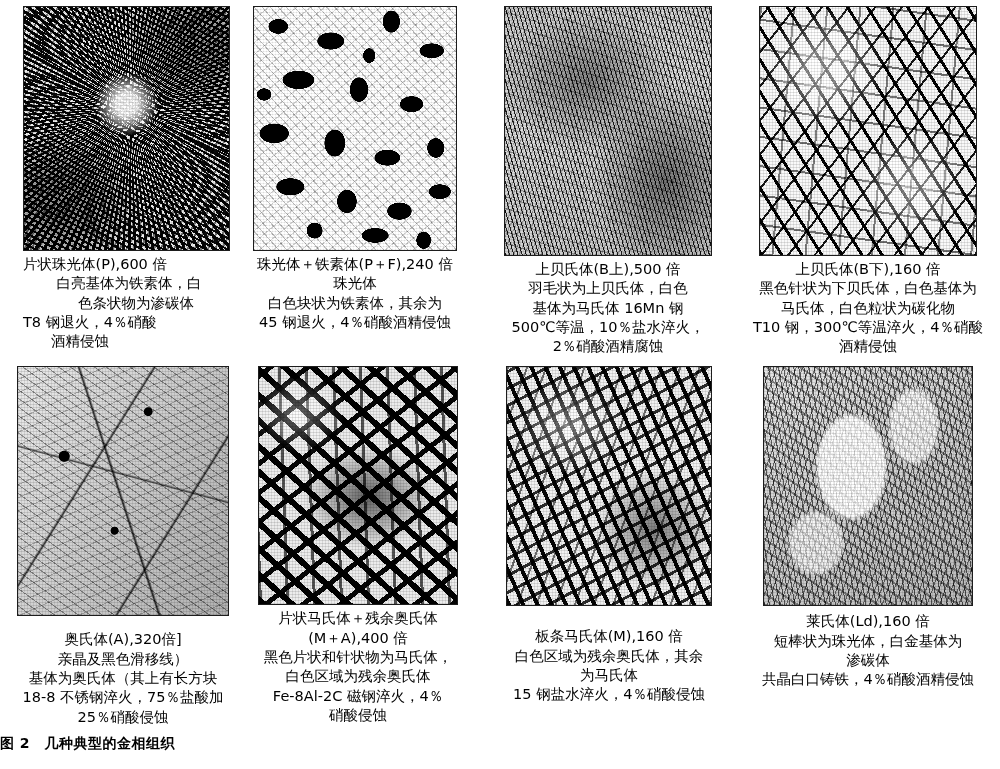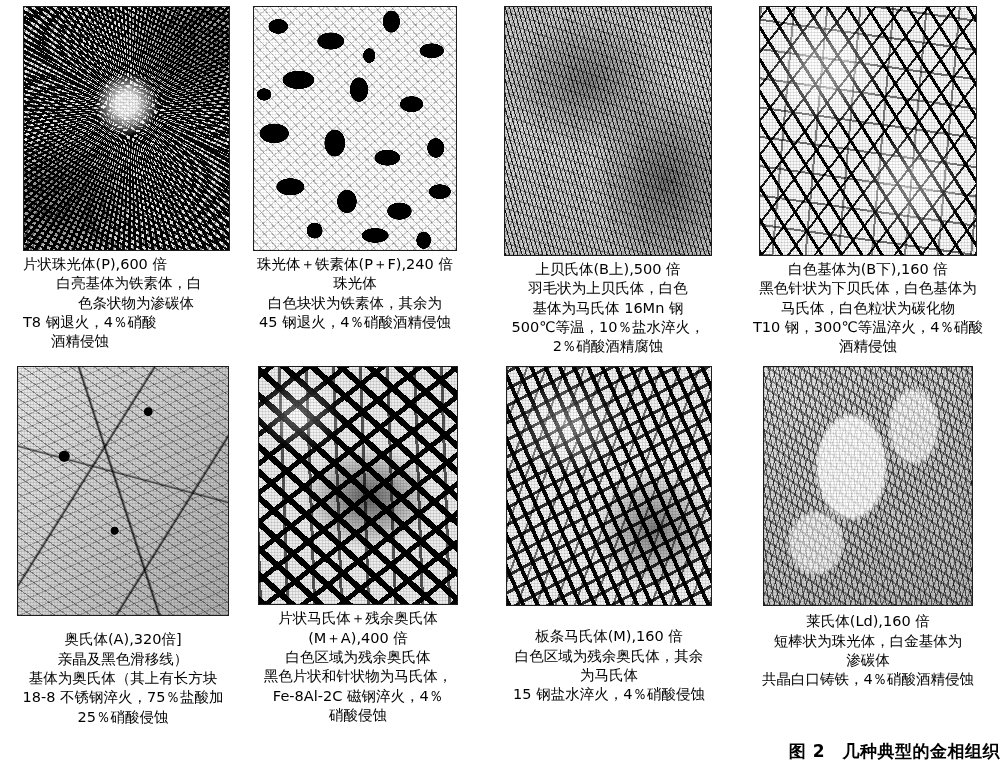--- a/index.html
+++ b/index.html
@@ -49,23 +49,23 @@
     display: block;
     white-space: nowrap;
   }
   .cap-title {
     font-weight: normal;
   }
   .figcaption {
     position: absolute;
     left: 0;
     right: 0;
-    bottom: 6px;
-    text-align: right;
-    font-size: 17px;
+    bottom: 16px;
+    text-align: left;
+    font-size: 14px;
     font-weight: bold;
     letter-spacing: 0.5px;
   }
 
   
   .tex {
     position: absolute;
     inset: 0;
   }
 
@@ -273,21 +273,21 @@
       </div>
     </div>
 
     <div class="cell" style="width:270px;padding-left:6px;">
       <div class="micrograph" style="width:216px;height:248px;">
         <div class="tex tex-d"></div>
         <div class="tex tex-d2"></div>
         <div class="tex tex-noise"></div>
       </div>
       <div class="caption">
-        <span class="cap-line cap-title">白色基体为(B下),160 倍</span>
+        <span class="cap-line cap-title">上贝氏体(B下),160 倍</span>
         <span class="cap-line">黑色针状为下贝氏体，白色基体为</span>
         <span class="cap-line">马氏体，白色粒状为碳化物</span>
         <span class="cap-line">T10 钢，300℃等温淬火，4％硝酸</span>
         <span class="cap-line">酒精侵蚀</span>
       </div>
     </div>
   </div>
 
   <div class="grid-row" style="padding-top:10px;">
 
@@ -308,22 +308,22 @@
 
     <div class="cell" style="width:246px;padding-left:6px;">
       <div class="micrograph" style="width:198px;height:237px;">
         <div class="tex tex-f"></div>
         <div class="tex tex-f2"></div>
         <div class="tex tex-noise"></div>
       </div>
       <div class="caption" style="margin-top:4px;">
         <span class="cap-line cap-title">片状马氏体＋残余奥氏体</span>
         <span class="cap-line cap-title">(M＋A),400 倍</span>
+        <span class="cap-line">黑色片状和针状物为马氏体，</span>
         <span class="cap-line">白色区域为残余奥氏体</span>
-        <span class="cap-line">黑色片状和针状物为马氏体，</span>
         <span class="cap-line">Fe-8Al-2C 磁钢淬火，4％</span>
         <span class="cap-line">硝酸侵蚀</span>
       </div>
     </div>
 
     <div class="cell" style="width:252px;padding-left:10px;">
       <div class="micrograph" style="width:204px;height:238px;">
         <div class="tex tex-g"></div>
         <div class="tex tex-g2"></div>
         <div class="tex tex-noise"></div>

